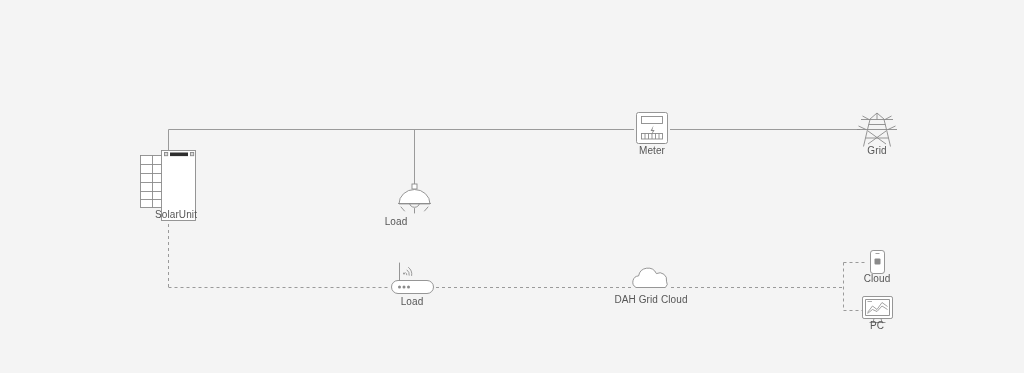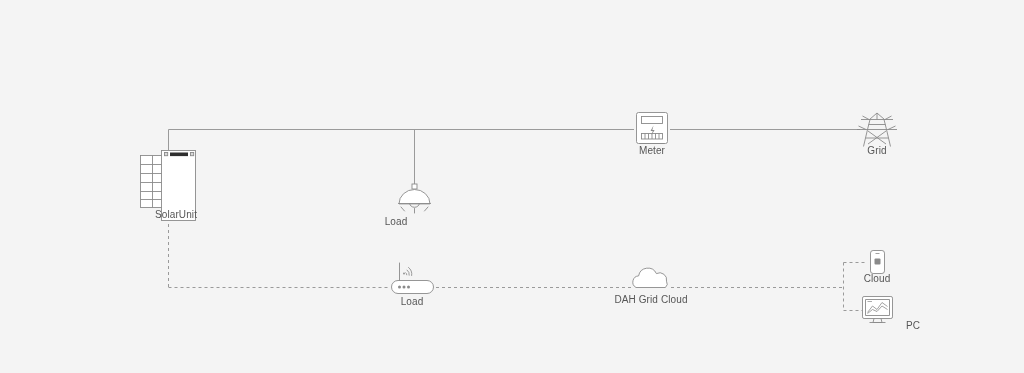--- a/index.html
+++ b/index.html
@@ -207,15 +207,15 @@
   <div class="node-label" style="left:652px; top:146px;">Meter</div>
 
   <div class="node-label" style="left:877px; top:146px;">Grid</div>
 
   <div class="node-label" style="left:412px; top:297px;">Load</div>
 
   <div class="node-label" style="left:651px; top:295px;">DAH Grid Cloud</div>
 
   <div class="node-label" style="left:877px; top:274px;">Cloud</div>
 
-  <div class="node-label" style="left:877px; top:321px;margin-left:36px;">PC</div>
+  <div class="node-label" style="left:877px; top:321px;">PC</div>
 
 </div>
 
 </body></html>

